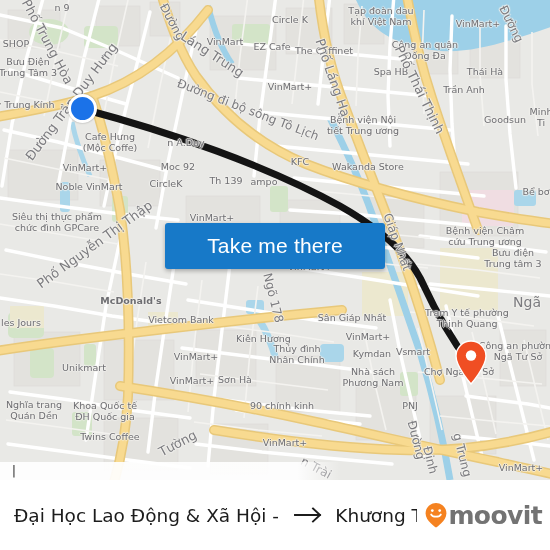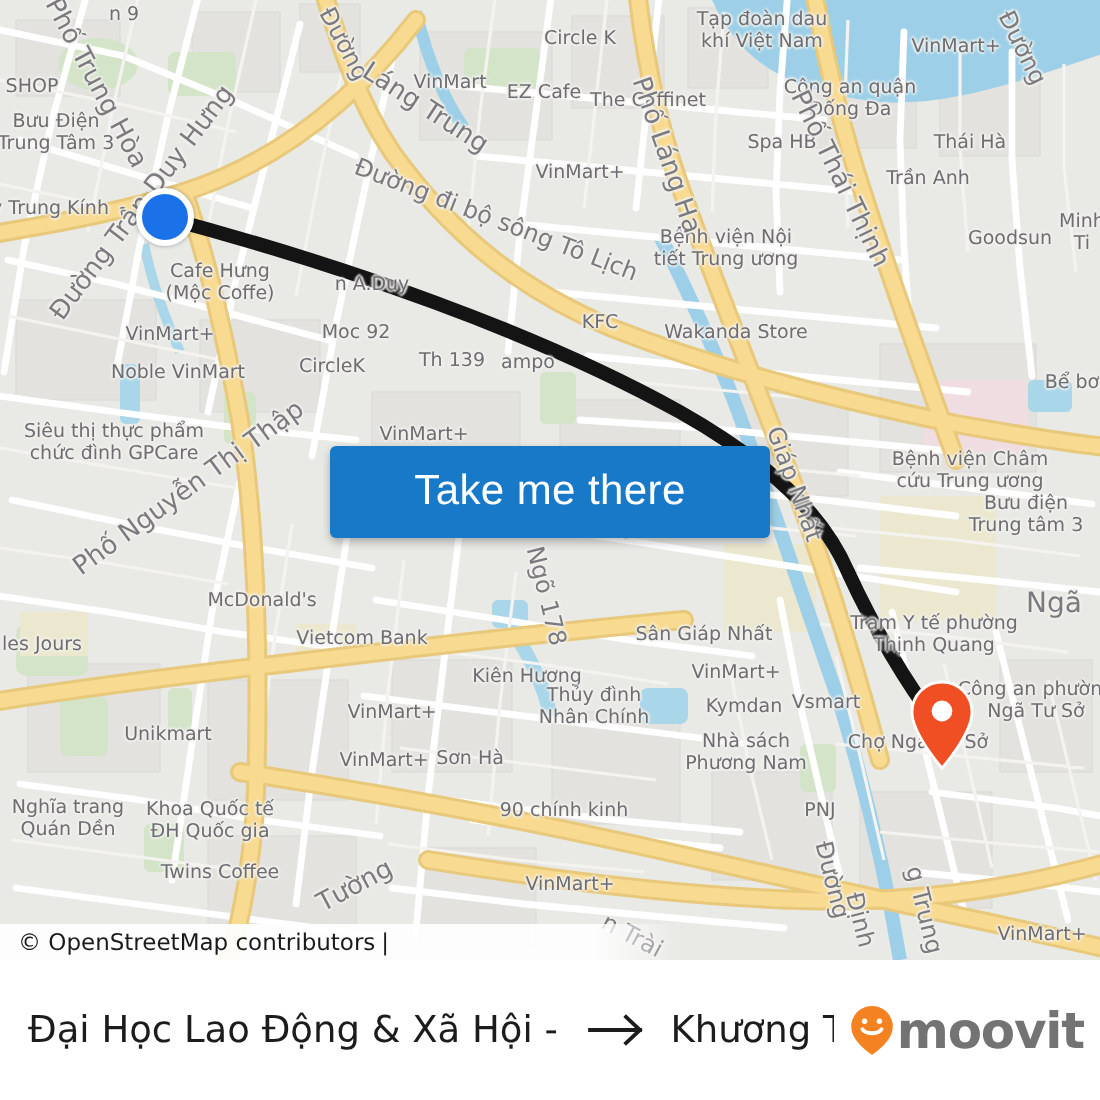--- a/index.html
+++ b/index.html
@@ -341,21 +341,21 @@
         <div class="maplabel" style="left: 16px; top: 44px;">SHOP</div>
         <div class="maplabel" style="left: 28px; top: 67px;">Bưu Điện
 Trung Tâm 3</div>
         <div class="maplabel" style="left: 25px; top: 105px;">y Trung Kính</div>
         <div class="maplabel" style="left: 110px; top: 142px;">Cafe Hưng
 (Mộc Coffe)</div>
         <div class="maplabel" style="left: 85px; top: 168px;">VinMart+</div>
         <div class="maplabel" style="left: 89px; top: 187px;">Noble VinMart</div>
         <div class="maplabel" style="left: 57px; top: 222px;">Siêu thị thực phẩm
 chức đình GPCare</div>
-        <div class="maplabel" style="left: 131px; top: 301px;">McDonald's</div>
+        <div class="maplabel" style="left: 131px; top: 301px; font-weight: bold;">McDonald's</div>
         <div class="maplabel" style="left: 17px; top: 323px;">s les Jours</div>
         <div class="maplabel" style="left: 84px; top: 368px;">Unikmart</div>
         <div class="maplabel" style="left: 34px; top: 410px;">Nghĩa trang
 Quán Dền</div>
         <div class="maplabel" style="left: 105px; top: 411px;">Khoa Quốc tế
 ĐH Quốc gia</div>
         <div class="maplabel" style="left: 110px; top: 437px;">Twins Coffee</div>
         <div class="maplabel" style="left: 290px; top: 20px;">Circle K</div>
         <div class="maplabel" style="left: 225px; top: 42px;">VinMart</div>
         <div class="maplabel" style="left: 272px; top: 47px;">EZ Cafe</div>
@@ -431,21 +431,21 @@
 
     <div id="origin-marker"></div>
 
     <div id="dest-marker">
       <svg width="32" height="45" viewBox="0 0 32 45">
         <path d="M16 1 C7.7 1 1 7.7 1 16 C1 27 16 44 16 44 C16 44 31 27 31 16 C31 7.7 24.3 1 16 1 Z" fill="#f04e23" stroke="#ffffff" stroke-width="1.4"></path>
         <circle cx="16" cy="15.5" r="5.2" fill="#ffffff"></circle>
       </svg>
     </div>
 
-    <div id="attribution"><span>© OpenStreetMap contributors</span><span class="sep">|</span></div>
+    <div id="attribution"><span class="sep">|</span></div>
 
     <button id="take-me-there">Take me there</button>
   </div>
 
   <div id="bottom-bar">
     <div id="trip-origin-label">Đại Học Lao Động &amp; Xã Hội - 43 Trần …</div>
 
     <div id="trip-arrow-icon">
       <svg width="30" height="18" viewBox="0 0 30 18">
         <path d="M1 9 L26 9 M19 2.5 L26 9 L19 15.5" fill="none" stroke="#1c1c1c" stroke-width="1.9" stroke-linecap="square" stroke-linejoin="miter"></path>

